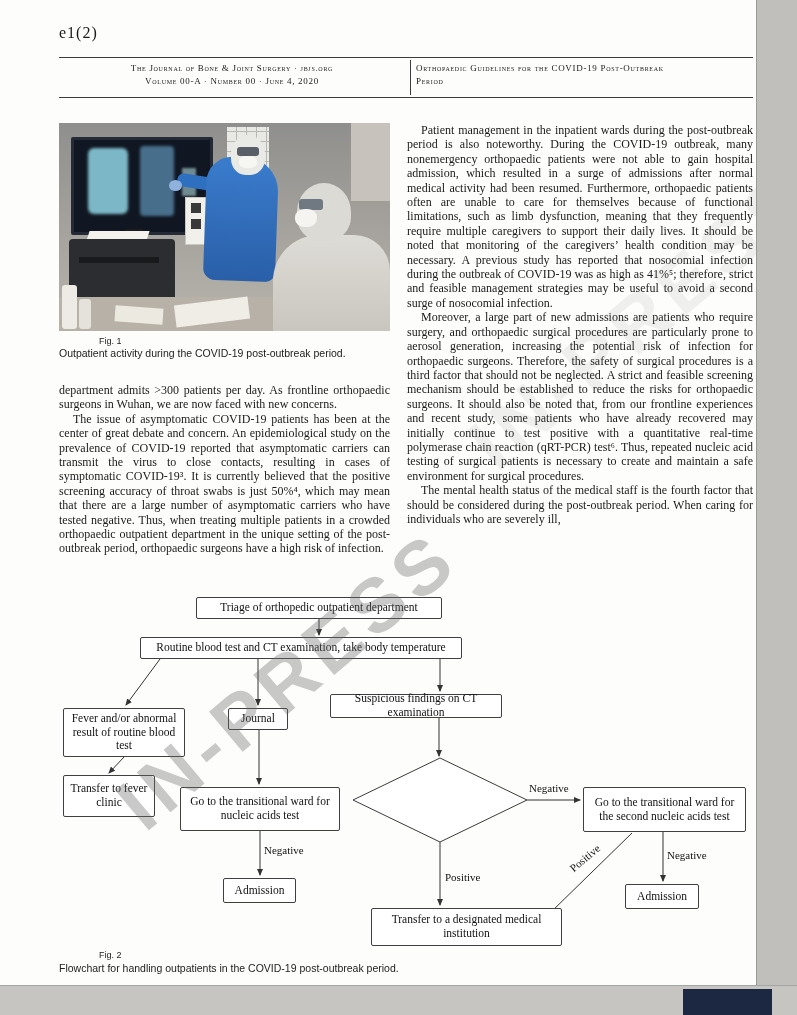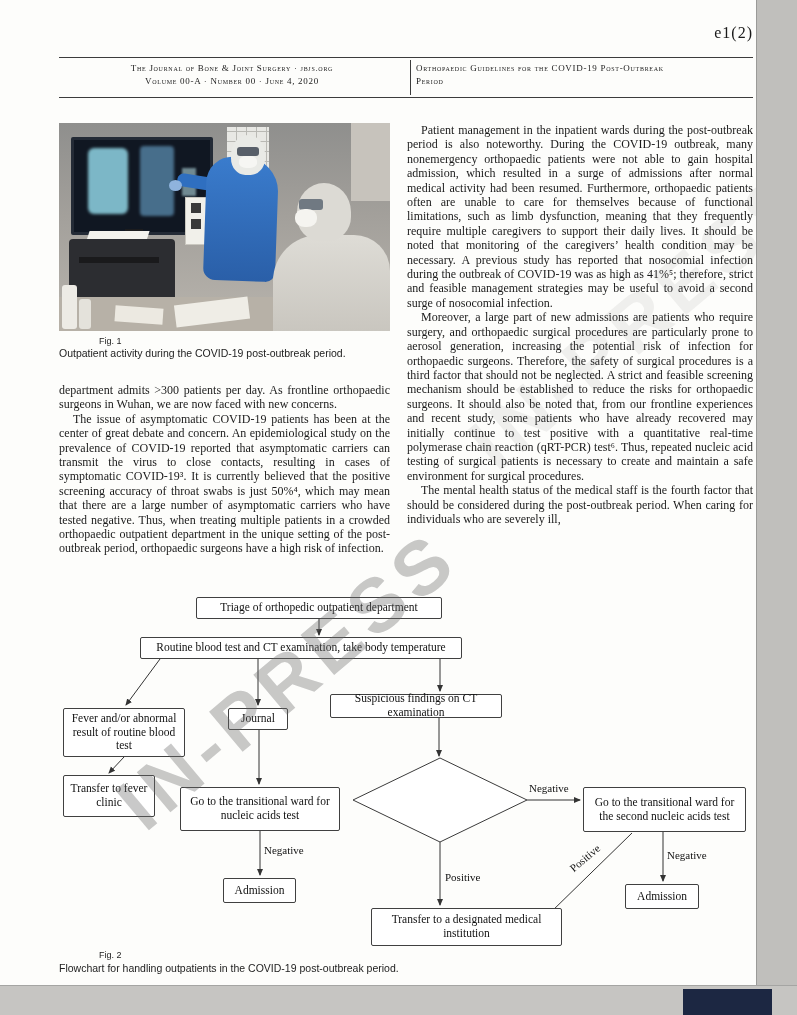--- a/index.html
+++ b/index.html
@@ -1,17 +1,17 @@
 <!DOCTYPE html>
 <html><head>
 <meta charset="utf-8">
 <style>
   html,body{margin:0;padding:0;background:#888;}
   .page{position:relative;width:797px;height:1015px;background:#fdfdfb;font-family:"Liberation Serif",serif;color:#1a1a1a;overflow:hidden;}
-  .page-num{position:absolute;left:59px;top:24px;width:694px;text-align:right;font-size:16px;letter-spacing:1px;}
+  .page-num{position:absolute;left:59px;top:24px;width:694px;text-align:left;font-size:16px;letter-spacing:1px;}
   .rule{position:absolute;left:59px;width:694px;height:1px;background:#3c3c3c;}
   .rule-top{top:57px;}
   .rule-bot{top:97px;}
   .hdr{position:absolute;top:62px;font-size:9px;font-variant:small-caps;letter-spacing:.7px;line-height:13px;color:#222;}
   .hdr-left{left:59px;width:346px;text-align:center;}
   .hdr-right{left:416px;width:337px;text-align:left;}
   .hdr-div{position:absolute;left:410px;top:60px;width:1px;height:35px;background:#3c3c3c;}
   .col{position:absolute;font-size:12px;line-height:14.4px;text-align:justify;}
   .col p{margin:0;}
   .col p.indent{text-indent:14px;}

